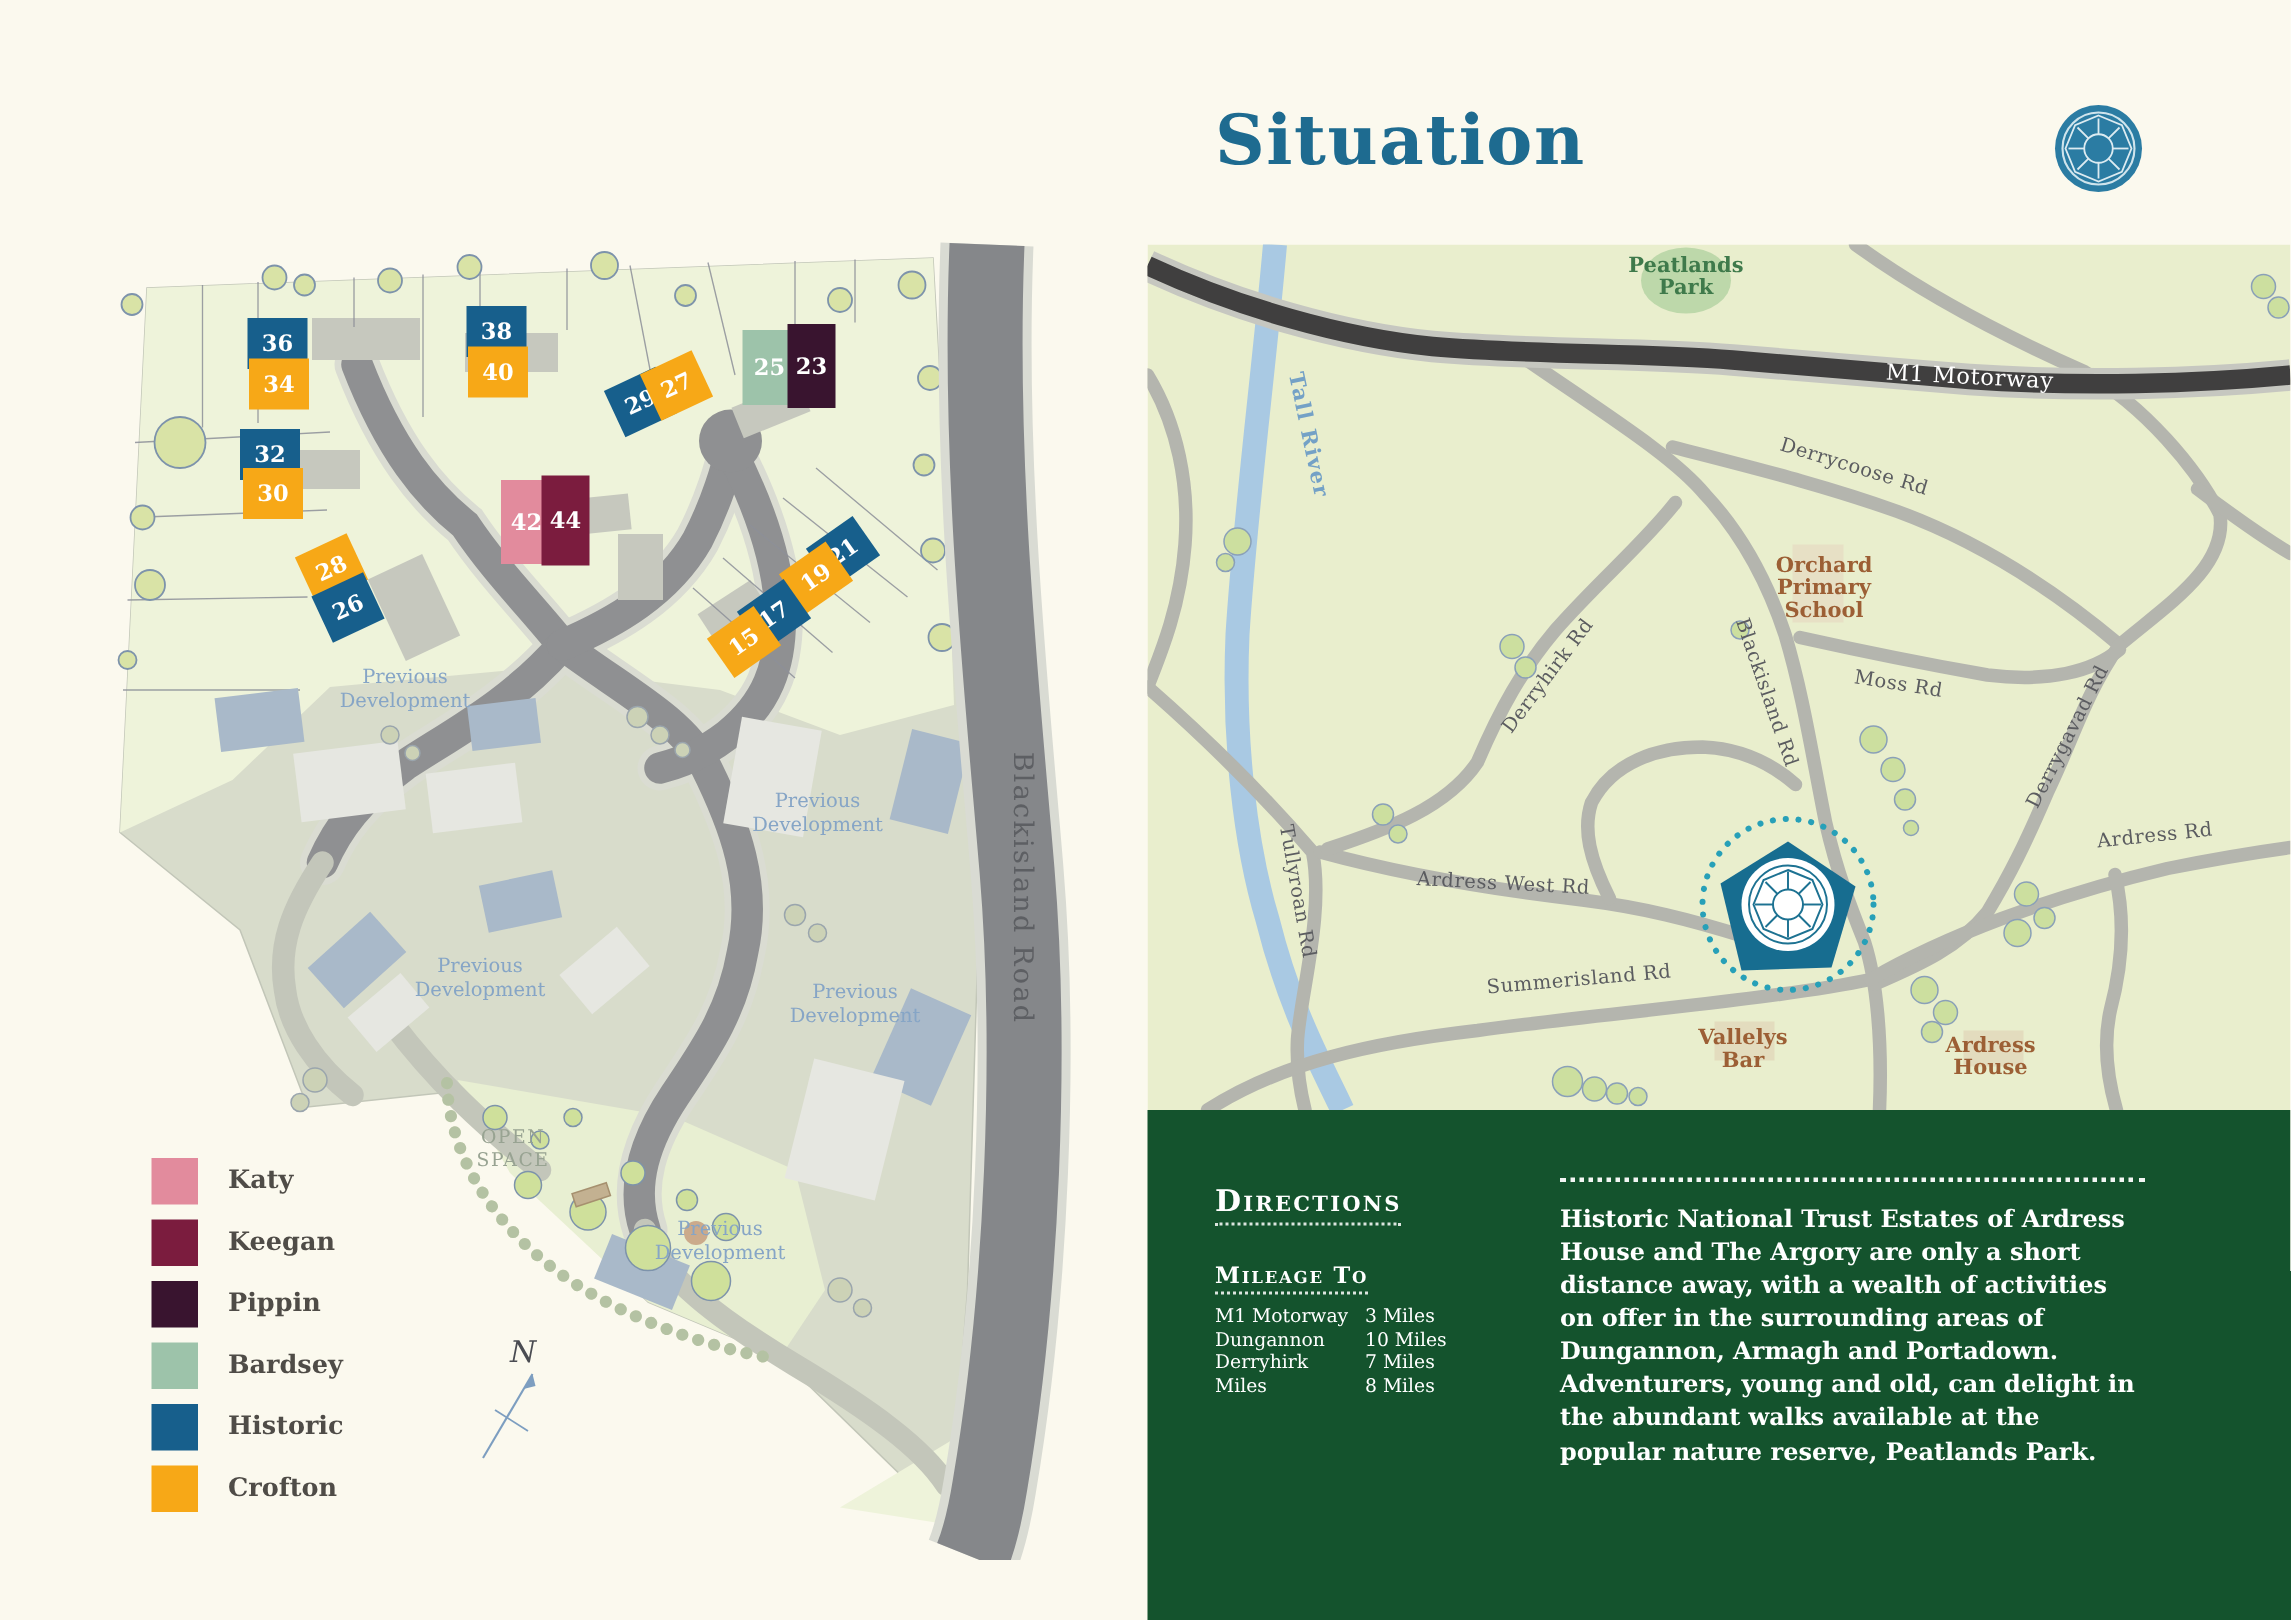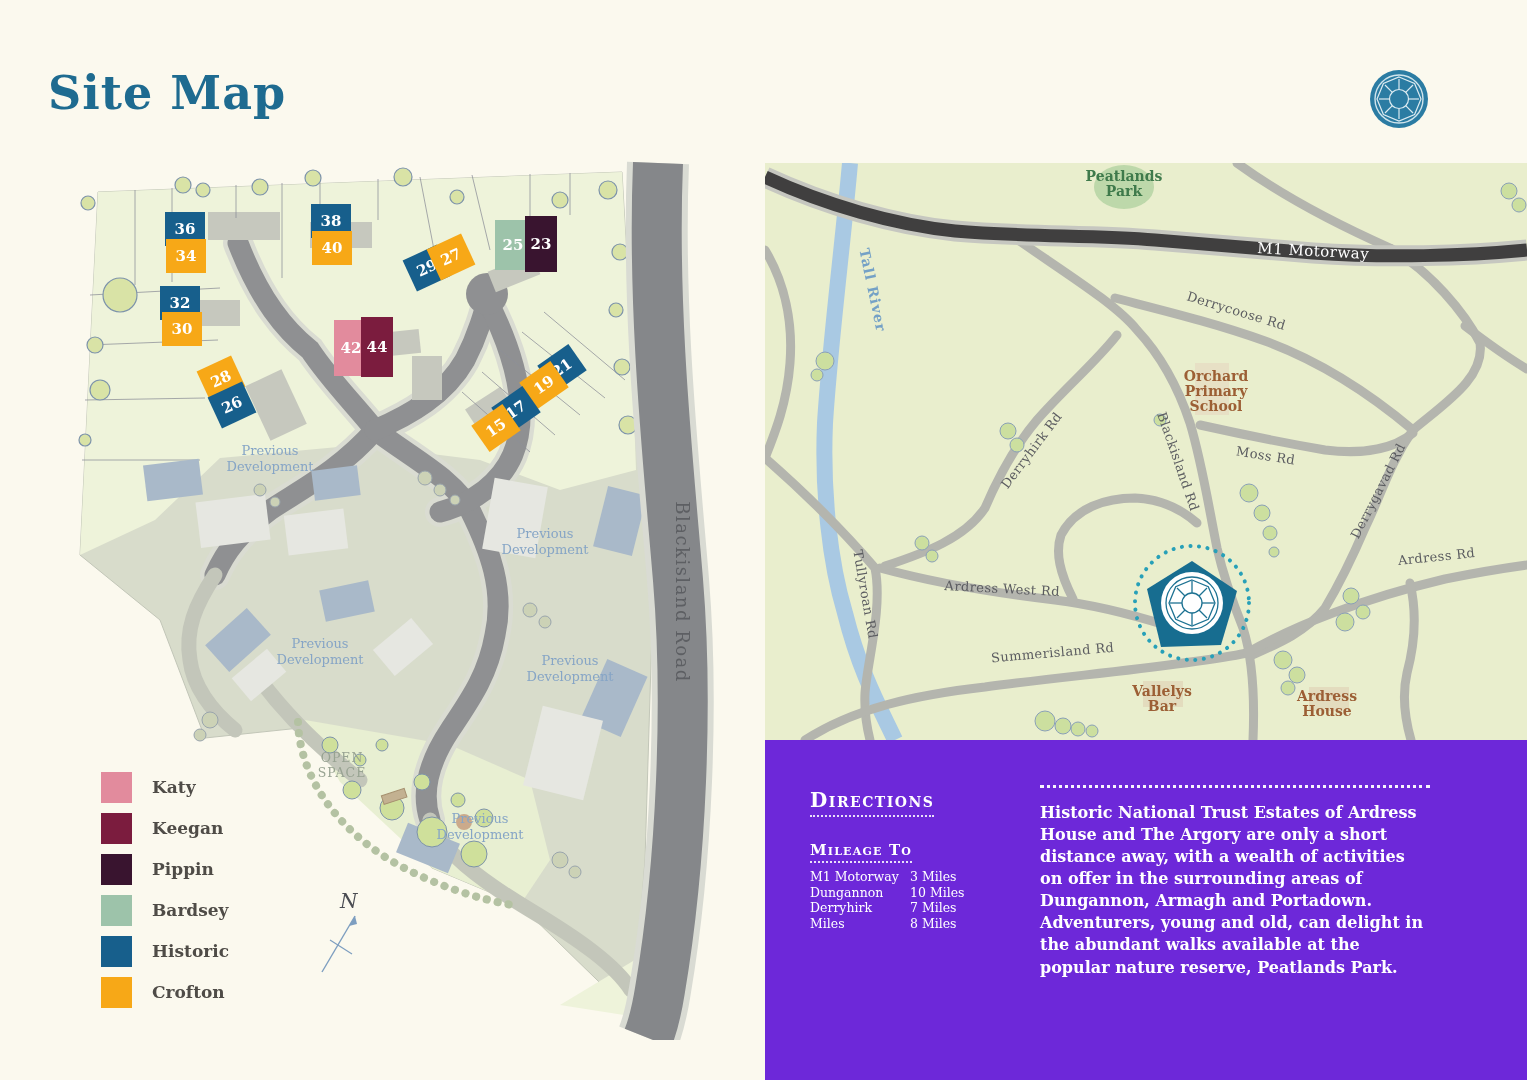--- a/index.html
+++ b/index.html
@@ -10,21 +10,21 @@
   #title-right{left:810px;top:66px;}
   .map-svg{position:absolute;}
   #sitemap-svg{left:60px;top:160px;}
   #situation-svg{left:765px;top:163px;}
   
   .legend{position:absolute;left:66px;top:767px;}
   .legend-row{display:flex;align-items:center;height:40px;margin-bottom:1px;padding-left:35px;}
   .legend-swatch{width:31px;height:31px;margin-right:20px;flex:0 0 auto;}
   .legend-label{font-size:17px;font-weight:bold;color:#4f4c47;}
   
-  .panel{position:absolute;left:765px;top:740px;width:762px;height:340px;background:#6d28d9;color:#fff;}
+  .panel{position:absolute;left:765px;top:740px;width:762px;height:340px;background:#14532d;color:#fff;}
   .panel .col-left{position:absolute;left:45px;top:48px;width:275px;}
   .panel .col-right{position:absolute;left:275px;top:45px;width:390px;}
   .panel h3{font-size:20px;font-weight:bold;font-variant:small-caps;letter-spacing:1.5px;margin:0 0 6px 0;
             display:inline-block;border-bottom:2px dotted rgba(255,255,255,.85);padding-bottom:3px;}
   .panel h4{font-size:15px;font-weight:bold;font-variant:small-caps;letter-spacing:1.2px;margin:18px 0 6px 0;
             display:inline-block;border-bottom:2px dotted rgba(255,255,255,.85);padding-bottom:2px;}
   .directions-body{font-size:12.5px;line-height:1.45;white-space:pre-line;margin:0;}
   .mileage-table{font-size:12.5px;line-height:1.25;}
   .mileage-row{display:flex;}
   .mileage-place{width:100px;}
@@ -41,21 +41,21 @@
   .m1-lbl{fill:#ffffff;font-size:15px;text-anchor:middle;letter-spacing:.5px;}
   .river-lbl{fill:#74a1c6;font-size:14px;font-weight:bold;text-anchor:middle;letter-spacing:1px;}
   .poi-green{fill:#3f7a4b;font-size:14px;font-weight:bold;text-anchor:middle;}
   .poi-brown{fill:#9c5f35;font-size:14px;font-weight:bold;text-anchor:middle;}
 </style>
 </head>
 <body>
 
 <div class="page">
 
-  <h1 class="big-title" id="title-left">Site Map</h1>
+  <h1 class="big-title" id="title-right">Situation</h1>
 
   <svg class="map-svg" style="left:1368px;top:68px;" width="62" height="62" viewBox="0 0 62 62">
     <circle cx="31" cy="31" r="29" fill="#2b7ca3"></circle>
     <circle cx="31" cy="31" r="24" fill="none" stroke="#cfe4ec" stroke-width="1.4"></circle>
     <g stroke="#dcebf1" stroke-width="1.2" fill="none">
       <polygon points="31,9 46.6,15.4 53,31 46.6,46.6 31,53 15.4,46.6 9,31 15.4,15.4"></polygon>
       <circle cx="31" cy="31" r="9.5"></circle>
       <line x1="31" y1="21.5" x2="31" y2="11"></line>
         <line x1="31" y1="40.5" x2="31" y2="51"></line>
       <line x1="21.5" y1="31" x2="11" y2="31"></line>

